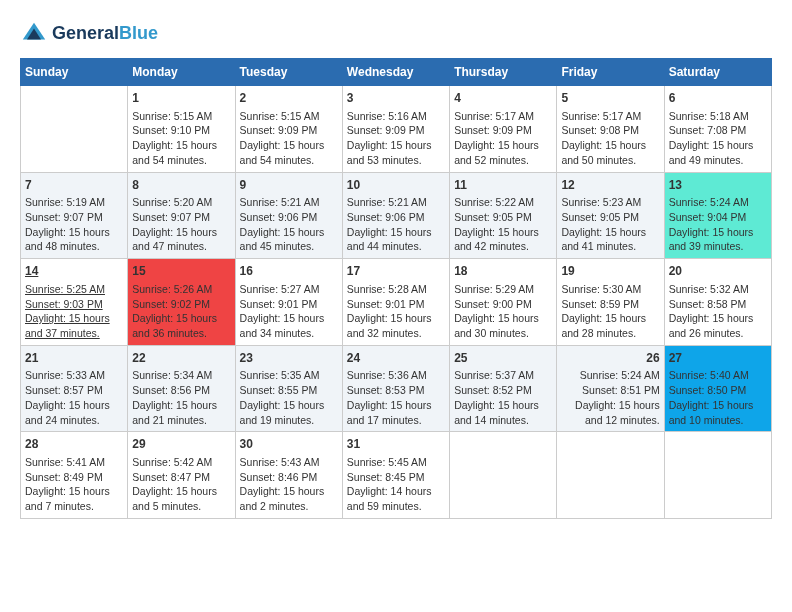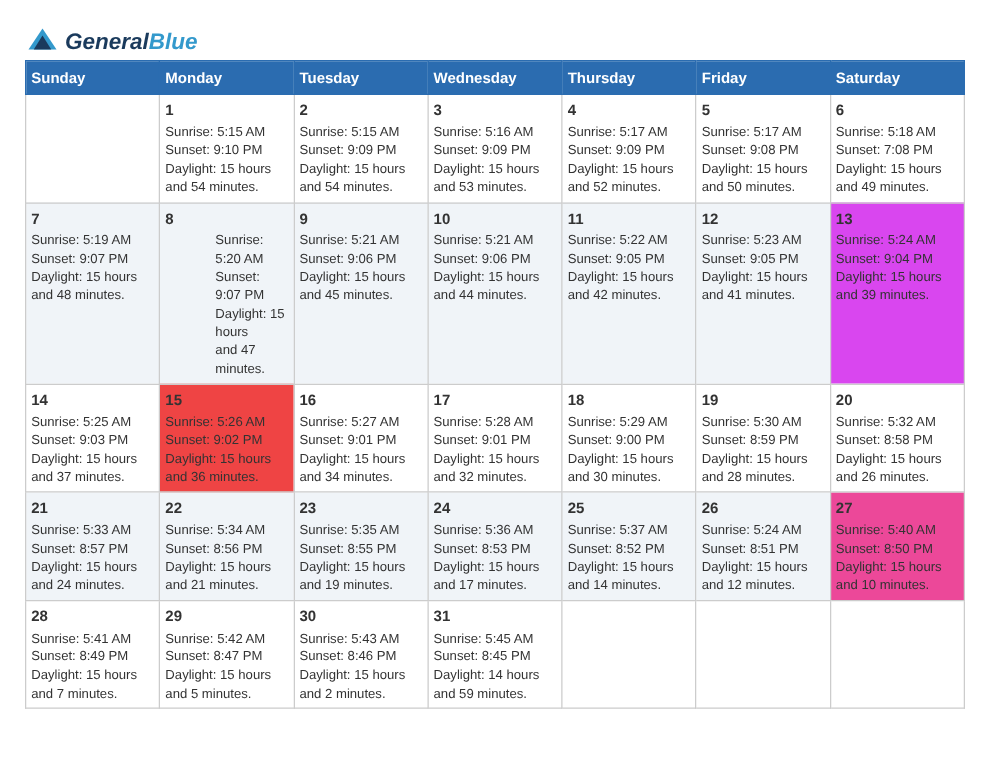--- a/index.html
+++ b/index.html
@@ -7,21 +7,21 @@
       font-family: Arial, sans-serif;
       background: #fff;
       width: 792px;
       min-height: 612px;
       padding: 20px;
     }
     .header-area {
       display: flex;
       justify-content: space-between;
       align-items: flex-start;
-      font-style: italic;
+      margin-bottom: 10px;
     }
     .logo {
       display: flex;
       align-items: center;
       gap: 4px;
     }
     .logo-text {
       font-size: 18px;
       font-weight: bold;
       color: #1a3a5c;
@@ -166,21 +166,21 @@
       <tr>
         <td style="background-color: rgb(240, 244, 248);">
           <span class="day-number">7</span>
           <div class="cell-content" style="white-space: pre-line;">Sunrise: 5:19 AM
 Sunset: 9:07 PM
 Daylight: 15 hours
 and 48 minutes.</div>
         </td>
         <td style="background-color: rgb(240, 244, 248);">
           <span class="day-number">8</span>
-          <div class="cell-content" style="white-space: pre-line; margin-left: 40px;">Sunrise: 5:20 AM
+          <div class="cell-content" style="white-space: pre-line;">Sunrise: 5:20 AM
 Sunset: 9:07 PM
 Daylight: 15 hours
 and 47 minutes.</div>
         </td>
         <td style="background-color: rgb(240, 244, 248);">
           <span class="day-number">9</span>
           <div class="cell-content" style="white-space: pre-line;">Sunrise: 5:21 AM
 Sunset: 9:06 PM
 Daylight: 15 hours
 and 45 minutes.</div>
@@ -199,30 +199,30 @@
 Daylight: 15 hours
 and 42 minutes.</div>
         </td>
         <td style="background-color: rgb(240, 244, 248);">
           <span class="day-number">12</span>
           <div class="cell-content" style="white-space: pre-line;">Sunrise: 5:23 AM
 Sunset: 9:05 PM
 Daylight: 15 hours
 and 41 minutes.</div>
         </td>
-        <td style="background-color: #d946ef;">
+        <td style="background-color: #5eead4;">
           <span class="day-number">13</span>
           <div class="cell-content" style="white-space: pre-line;">Sunrise: 5:24 AM
 Sunset: 9:04 PM
 Daylight: 15 hours
 and 39 minutes.</div>
         </td>
       </tr>
       <tr>
-        <td style="background-color: rgb(255, 255, 255);">
+        <td style="background-color: rgb(255, 255, 255); text-decoration: underline;">
           <span class="day-number">14</span>
           <div class="cell-content" style="white-space: pre-line;">Sunrise: 5:25 AM
 Sunset: 9:03 PM
 Daylight: 15 hours
 and 37 minutes.</div>
         </td>
         <td style="background-color: #ef4444;">
           <span class="day-number">15</span>
           <div class="cell-content" style="white-space: pre-line;">Sunrise: 5:26 AM
 Sunset: 9:02 PM
@@ -294,28 +294,28 @@
 Daylight: 15 hours
 and 17 minutes.</div>
         </td>
         <td style="background-color: rgb(240, 244, 248);">
           <span class="day-number">25</span>
           <div class="cell-content" style="white-space: pre-line;">Sunrise: 5:37 AM
 Sunset: 8:52 PM
 Daylight: 15 hours
 and 14 minutes.</div>
         </td>
-        <td style="background-color: rgb(240, 244, 248);">
+        <td style="background-color: rgb(240, 244, 248); text-align: right;">
           <span class="day-number">26</span>
           <div class="cell-content" style="white-space: pre-line;">Sunrise: 5:24 AM
 Sunset: 8:51 PM
 Daylight: 15 hours
 and 12 minutes.</div>
         </td>
-        <td style="background-color: #ec4899;">
+        <td style="background-color: #0ea5e9;">
           <span class="day-number">27</span>
           <div class="cell-content" style="white-space: pre-line;">Sunrise: 5:40 AM
 Sunset: 8:50 PM
 Daylight: 15 hours
 and 10 minutes.</div>
         </td>
       </tr>
       <tr>
         <td style="background-color: rgb(255, 255, 255);">
           <span class="day-number">28</span>

